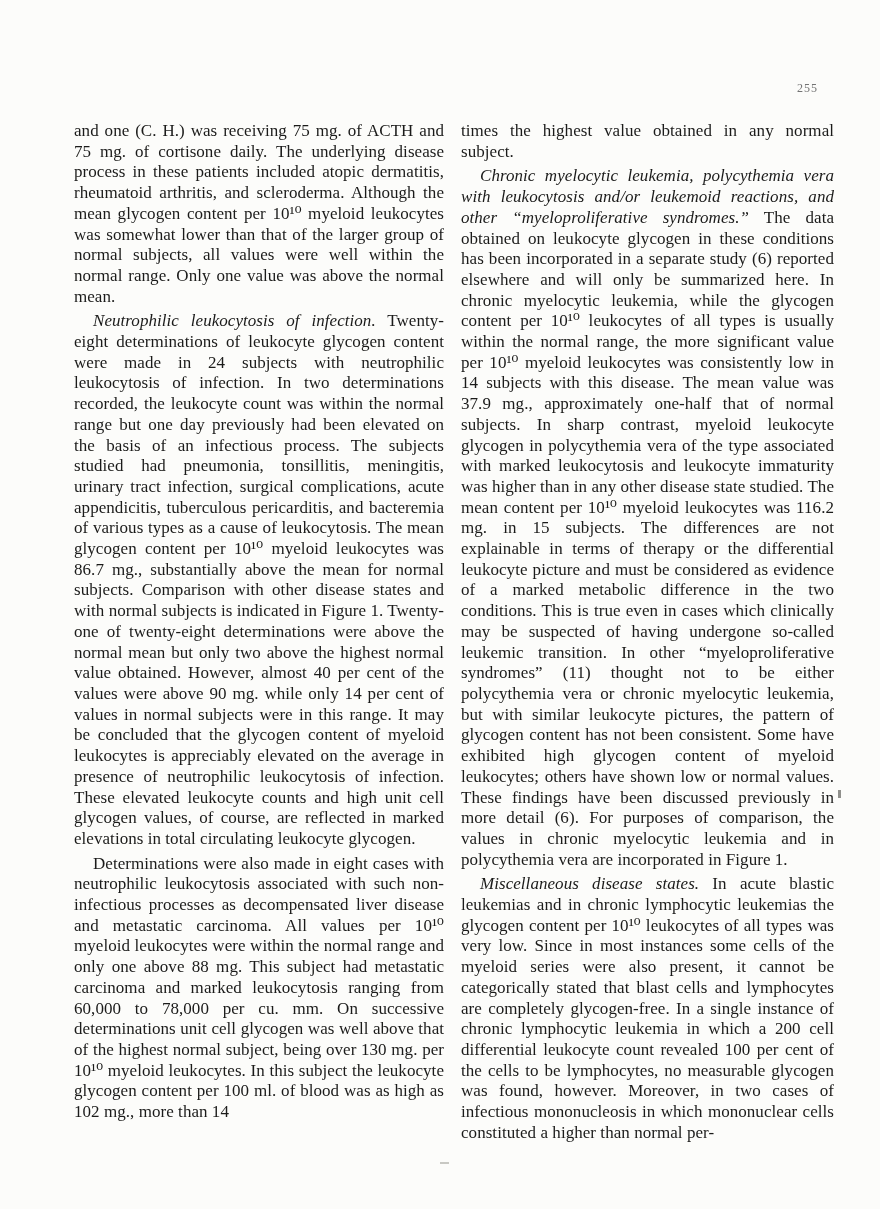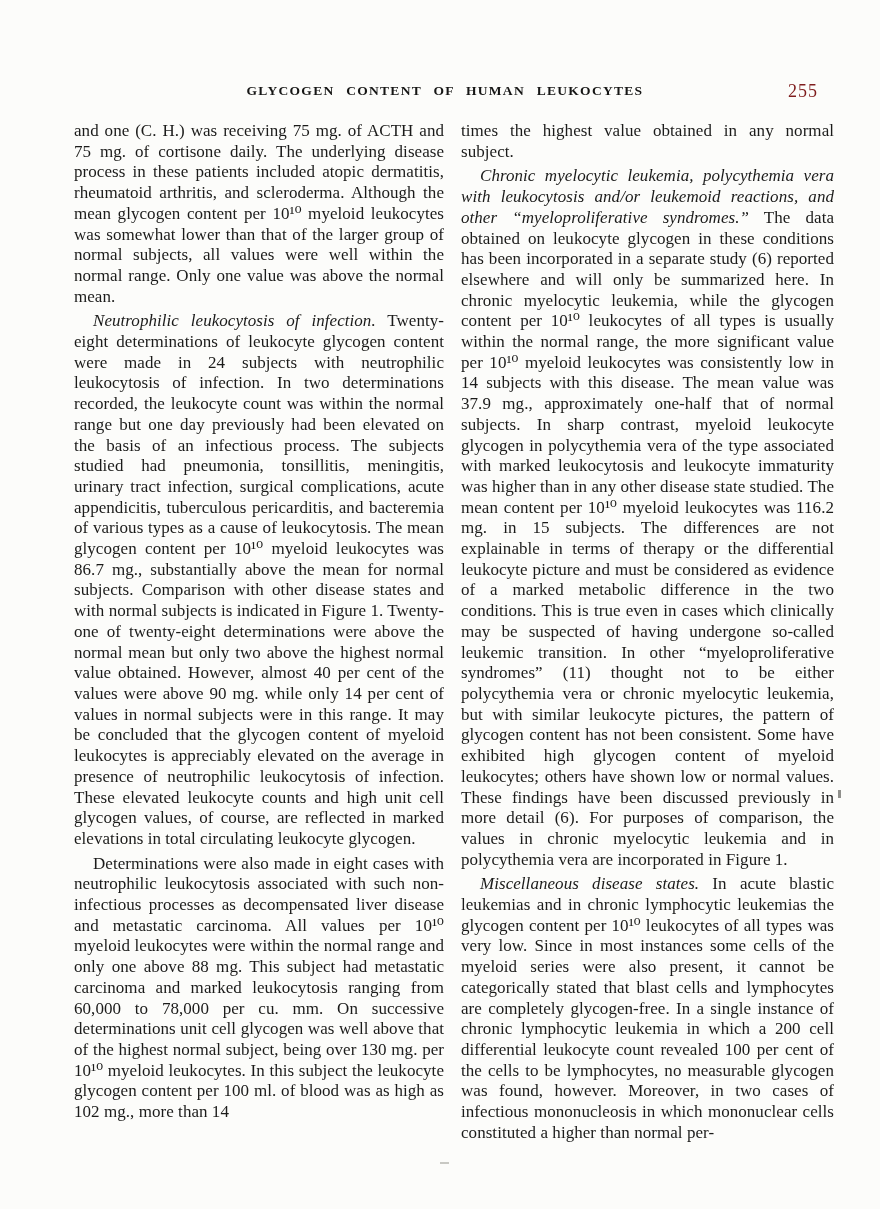--- a/index.html
+++ b/index.html
@@ -10,42 +10,41 @@
     font-family:"Liberation Serif","DejaVu Serif",serif;
     overflow:hidden;
   }
   .running-head { position:absolute; top:83px; left:62px; right:62px; height:22px; }
   .running-head .title {
     position:absolute; left:0; right:0; top:0; text-align:center;
     font-weight:bold; font-size:13.5px; letter-spacing:1.3px; word-spacing:7px;
     padding-left:10px; color:#161615;
   }
   .running-head .pagenum {
-    position:absolute; right:0; top:-2px; font-size:18px; letter-spacing:1px; color:#7f1d1d;text-align:right;
+    position:absolute; right:0; top:-2px; font-size:12px; letter-spacing:1px; color:#737373;text-align:right;
   }
   .col {
     position:absolute; top:117px; text-align:justify;
     font-size:17px; line-height:20.7px; letter-spacing:0.05px;
   }
   .col-left  { left:70px;  width:378px; }
   .col-right { left:457px; width:381px; }
   p.para { margin:4px; padding:0; }
   p.indent { text-indent:19px; }
   .lead { font-style:italic; }
   .artifact { position:absolute; }
   .artifact-1 { left:440px; top:1162px; width:9px; height:2px; background:#c8c8c3; }
   .artifact-2 { left:838px; top:790px; width:3px; height:8px; background:#90908c; }
 </style>
 </head>
 <body>
 
 <div class="page">
 
   <div class="running-head">
-    <div class="title">GLYCOGEN CONTENT OF HUMAN LEUKOCYTES</div>
     <div class="pagenum">255</div>
   </div>
 
   <div class="col col-left">
     <p class="para"><span class="lead"></span><span>and one (C. H.) was receiving 75 mg. of ACTH and 75 mg. of cortisone daily.  The underlying disease process in these patients included atopic dermatitis, rheumatoid arthritis, and scleroderma.  Although the mean glycogen content per 10¹⁰ myeloid leukocytes was somewhat lower than that of the larger group of normal subjects, all values were well within the normal range.  Only one value was above the normal mean.</span></p>
     <p class="para indent"><span class="lead">Neutrophilic leukocytosis of infection.</span><span>  Twenty-eight determinations of leukocyte glycogen content were made in 24 subjects with neutrophilic leukocytosis of infection.  In two determinations recorded, the leukocyte count was within the normal range but one day previously had been elevated on the basis of an infectious process.  The subjects studied had pneumonia, tonsillitis, meningitis, urinary tract infection, surgical complications, acute appendicitis, tuberculous pericarditis, and bacteremia of various types as a cause of leukocytosis.  The mean glycogen content per 10¹⁰ myeloid leukocytes was 86.7 mg., substantially above the mean for normal subjects.  Comparison with other disease states and with normal subjects is indicated in Figure 1.  Twenty-one of twenty-eight determinations were above the normal mean but only two above the highest normal value obtained.  However, almost 40 per cent of the values were above 90 mg. while only 14 per cent of values in normal subjects were in this range.  It may be concluded that the glycogen content of myeloid leukocytes is appreciably elevated on the average in presence of neutrophilic leukocytosis of infection.  These elevated leukocyte counts and high unit cell glycogen values, of course, are reflected in marked elevations in total circulating leukocyte glycogen.</span></p>
     <p class="para indent"><span class="lead"></span><span>Determinations were also made in eight cases with neutrophilic leukocytosis associated with such non-infectious processes as decompensated liver disease and metastatic carcinoma.  All values per 10¹⁰ myeloid leukocytes were within the normal range and only one above 88 mg.  This subject had metastatic carcinoma and marked leukocytosis ranging from 60,000 to 78,000 per cu. mm.  On successive determinations unit cell glycogen was well above that of the highest normal subject, being over 130 mg. per 10¹⁰ myeloid leukocytes.  In this subject the leukocyte glycogen content per 100 ml. of blood was as high as 102 mg., more than 14</span></p>
   </div>
 
   <div class="col col-right">

